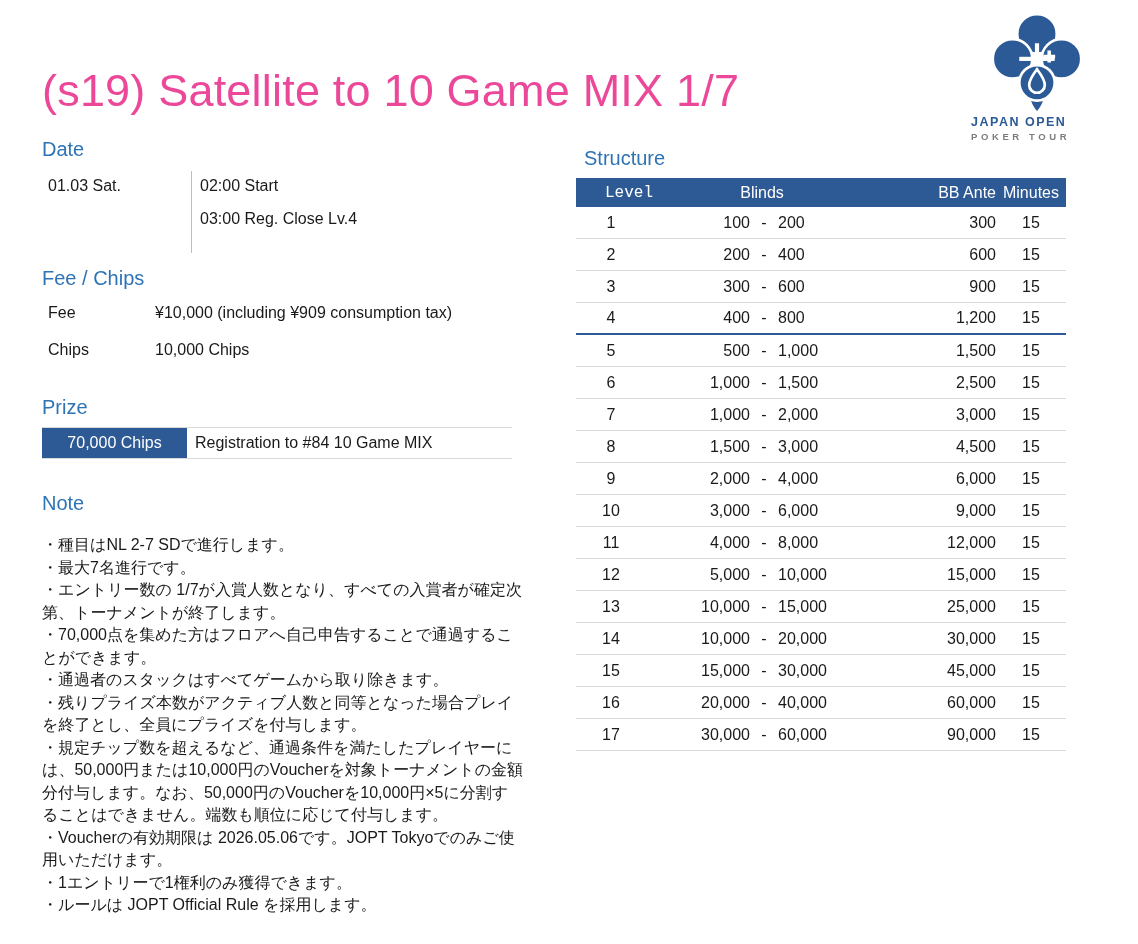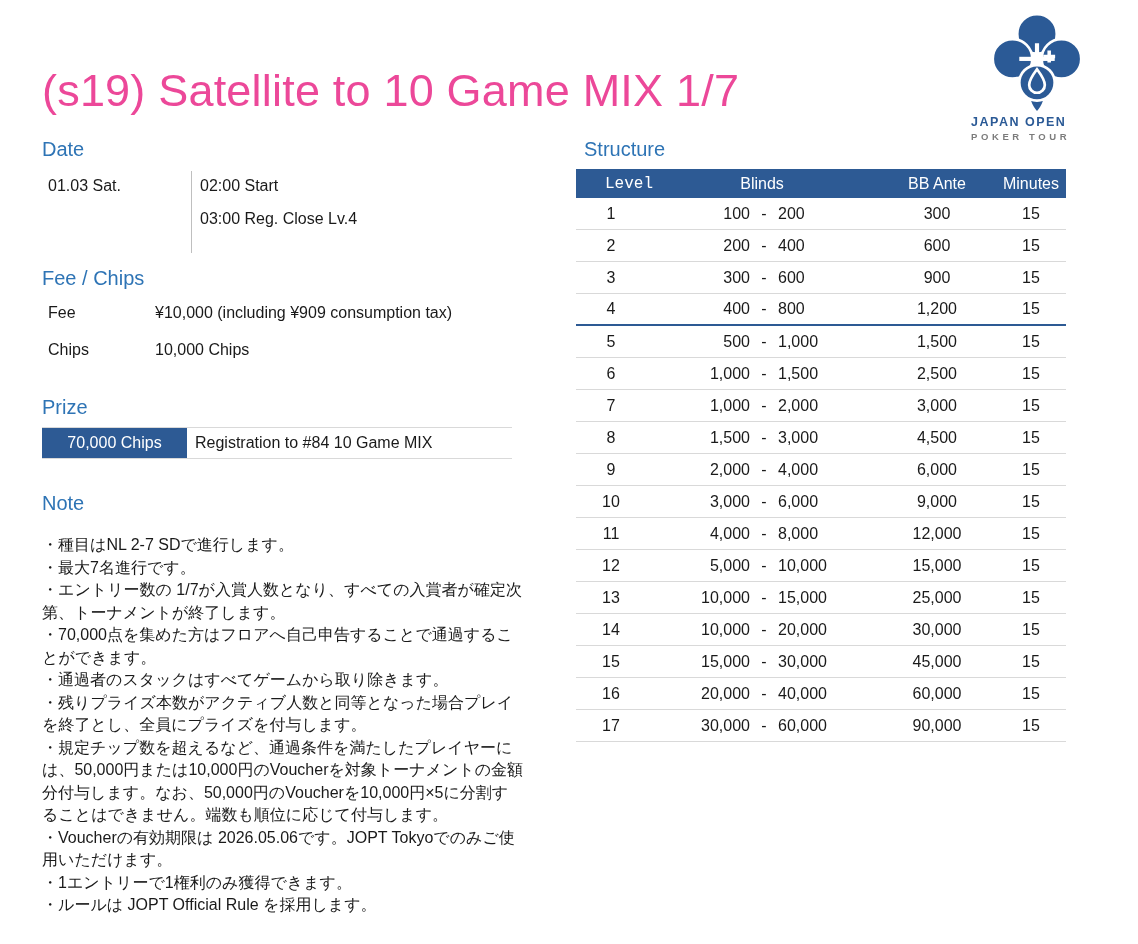--- a/index.html
+++ b/index.html
@@ -46,37 +46,37 @@
   .prize-amount{
     width:145px;height:30px;background:var(--table-blue);color:#fff;
     font-size:16px;display:flex;align-items:center;justify-content:center;
   }
   .prize-desc{font-size:16px;padding-left:8px;}
   
   .sec-note{position:absolute;left:42px;top:492px;width:482px;}
   .note-items{margin-top:19px;}
   .note-item{font-size:16px;line-height:22.5px;}
   
-  .sec-structure{position:absolute;left:576px;top:138px;width:490px;}
+  .sec-structure{position:absolute;left:576px;top:147px;width:490px;}
   .sec-structure .sec-heading{margin-left:8px;}
   .st-table{margin-top:8px;}
   .st-header{
     display:flex;background:var(--table-blue);color:#fff;height:29px;
     align-items:center;font-size:16px;
   }
   .st-row{
     display:flex;align-items:center;height:32px;font-size:16px;
     border-bottom:1px solid var(--line);
   }
   .st-row.divider-row{border-bottom:2px solid var(--table-blue);}
   .col-level{width:70px;text-align:center;}
   .st-header .col-level{text-align:left;padding-left:29px;font-family:Liberation Mono, monospace;}
   .col-blinds{width:232px;display:flex;}
   .st-header .col-blinds{display:block;text-align:center;}
-  .col-ante{width:118px;text-align:center;}
+  .col-ante{width:118px;text-align:right;}
   .col-min{width:70px;text-align:center;}
   .b-sb{width:104px;text-align:right;}
   .b-dash{width:28px;text-align:center;}
   .b-bb{flex:1;text-align:left;}
 </style>
 </head>
 <body>
 
 <h1 class="page-title">(s19) Satellite to 10 Game MIX 1/7</h1>
 

